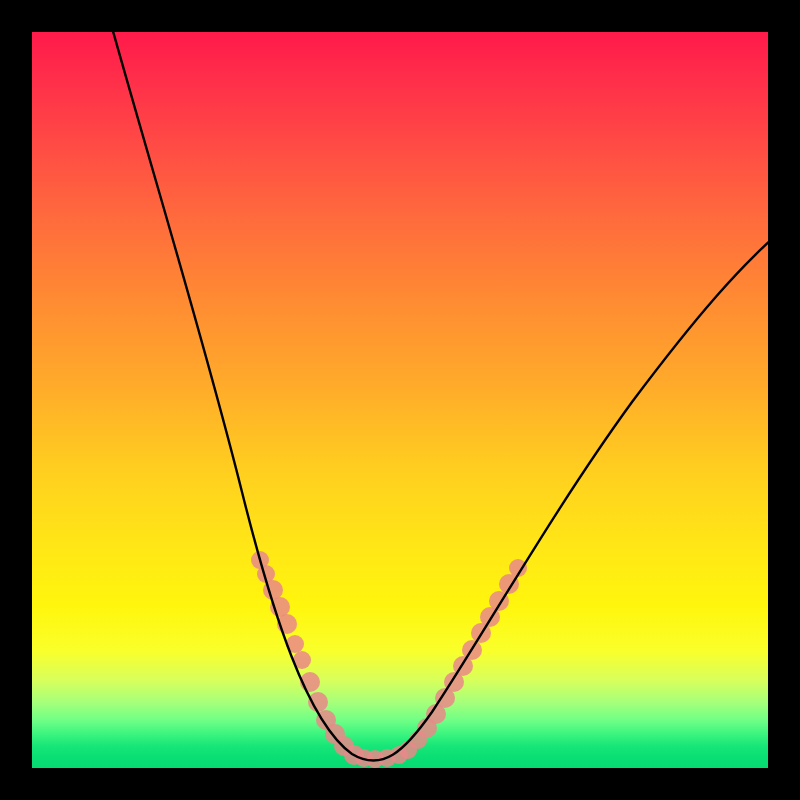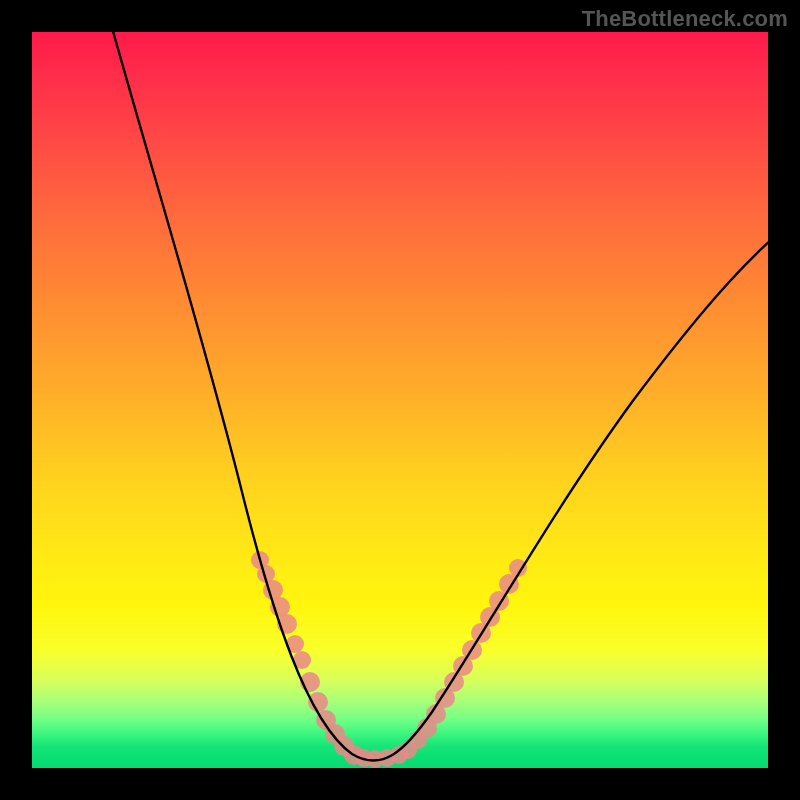--- a/index.html
+++ b/index.html
@@ -69,21 +69,20 @@
     font-size: 22px;
     font-weight: 600;
     letter-spacing: 0.2px;
     user-select: none;
   }
 </style>
 </head>
 <body>
 
 <div class="frame">
-  <div class="watermark">TheBottleneck.com</div>
   <div class="plot">
     <div class="gradient"></div>
     <svg class="curve" viewBox="0 0 736 736" preserveAspectRatio="none">
       <g>
         <circle cx="228" cy="528" r="9" fill="#e98888" fill-opacity="0.85"></circle>
         <circle cx="234" cy="542" r="9" fill="#e98888" fill-opacity="0.85"></circle>
         <circle cx="241" cy="558" r="10" fill="#e98888" fill-opacity="0.85"></circle>
         <circle cx="248" cy="575" r="10" fill="#e98888" fill-opacity="0.85"></circle>
         <circle cx="255" cy="592" r="10" fill="#e98888" fill-opacity="0.85"></circle>
         <circle cx="263" cy="612" r="9" fill="#e98888" fill-opacity="0.85"></circle>

